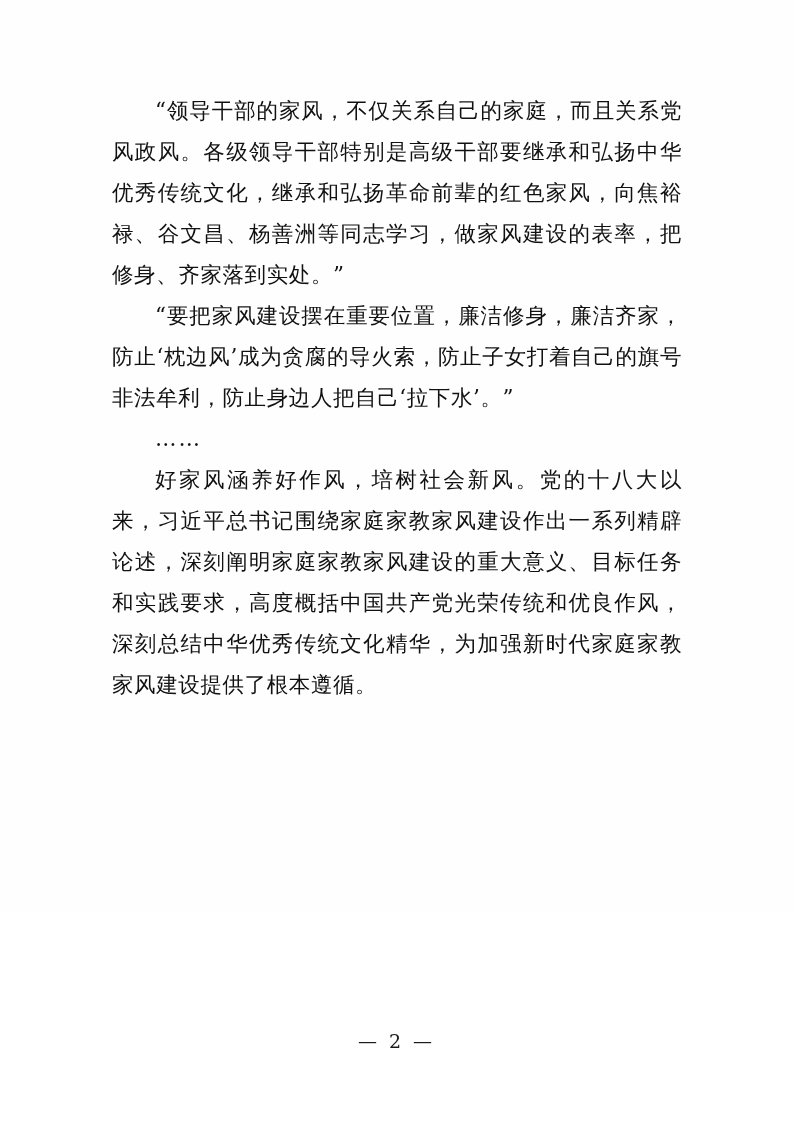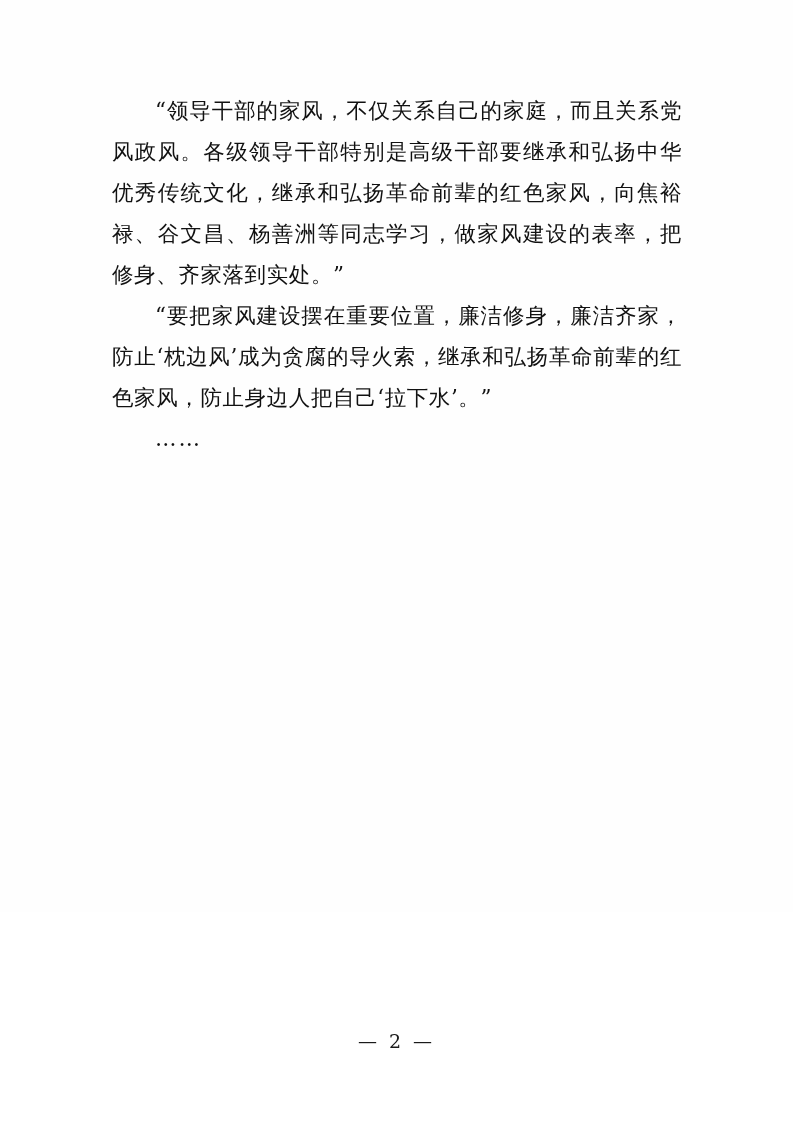--- a/index.html
+++ b/index.html
@@ -55,17 +55,18 @@
     font-family: "DejaVu Serif", "Liberation Serif", serif;
     letter-spacing: 3px;
   }
 </style>
 </head>
 <body>
 
 <div class="page">
   <div class="content">
     <p class="para">“领导干部的家风，不仅关系自己的家庭，而且关系党风政风。各级领导干部特别是高级干部要继承和弘扬中华优秀传统文化，继承和弘扬革命前辈的红色家风，向焦裕禄、谷文昌、杨善洲等同志学习，做家风建设的表率，把修身、齐家落到实处。”</p>
-    <p class="para">“要把家风建设摆在重要位置，廉洁修身，廉洁齐家，防止‘枕边风’成为贪腐的导火索，继承和弘扬革命前辈的红色家风，防止身边人把自己‘拉下水’。”</p>
+    <p class="para">“要把家风建设摆在重要位置，廉洁修身，廉洁齐家，防止‘枕边风’成为贪腐的导火索，防止子女打着自己的旗号非法牟利，防止身边人把自己‘拉下水’。”</p>
     <p class="para dots">……</p>
+    <p class="para">好家风涵养好作风，培树社会新风。党的十八大以来，习近平总书记围绕家庭家教家风建设作出一系列精辟论述，深刻阐明家庭家教家风建设的重大意义、目标任务和实践要求，高度概括中国共产党光荣传统和优良作风，深刻总结中华优秀传统文化精华，为加强新时代家庭家教家风建设提供了根本遵循。</p>
   </div>
   <div class="footer">— 2 —</div>
 </div>
 
 </body></html>

